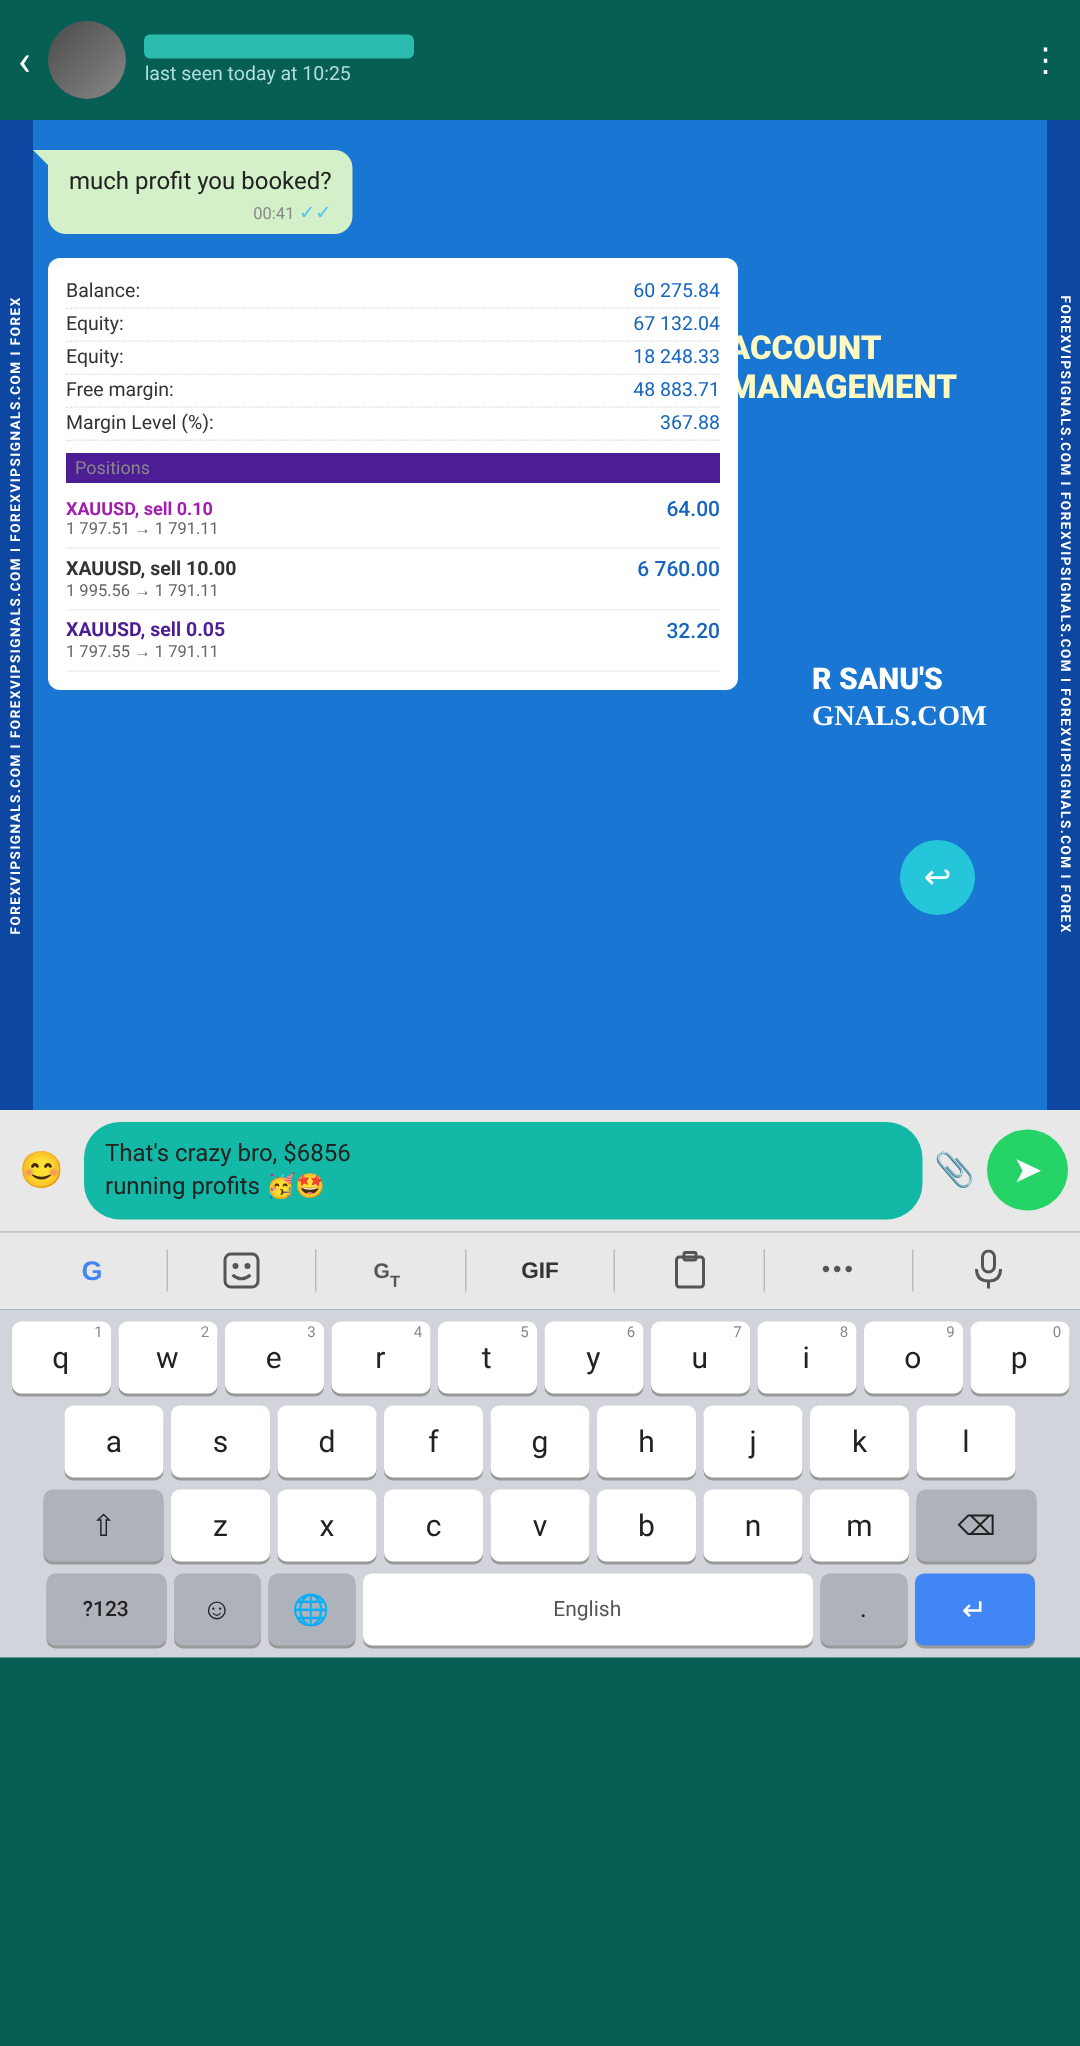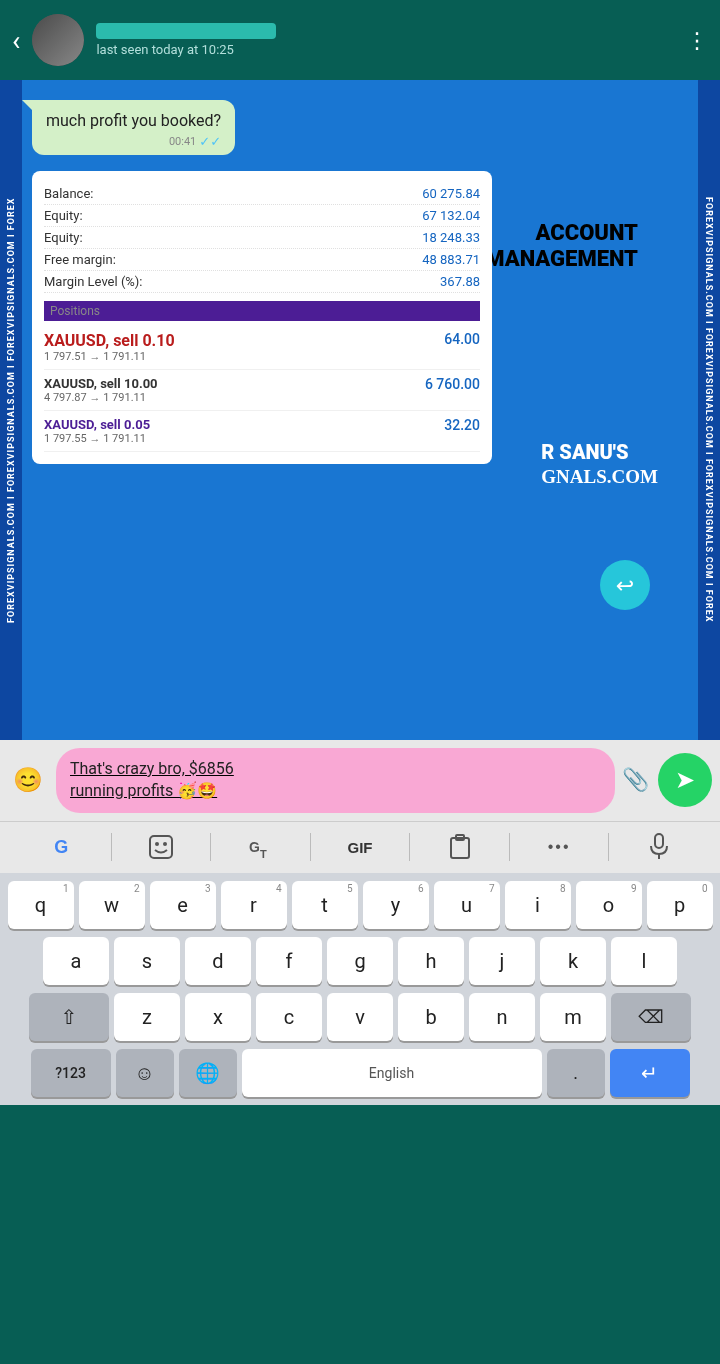--- a/index.html
+++ b/index.html
@@ -444,21 +444,21 @@
 
 <div class="chat-area" style="height:660px; position:relative;">
 
   <div class="chat-bg">
     <div class="bg-text-vertical-left">FOREXVIPSIGNALS.COM I FOREXVIPSIGNALS.COM I FOREXVIPSIGNALS.COM I FOREX</div>
     <div class="bg-center">
       <div style="margin-left:8px; margin-top:10px;">
         <div class="bg-logo-text">PROFITA</div>
         <div class="bg-logo-text">SIGNAL</div>
       </div>
-      <div class="bg-account-mgmt" style="position:absolute; right:60px; top:140px; color:#000000; font-size:22px; font-weight:900; text-align:right; line-height:1.2;">ACCOUNT<br>MANAGEMENT</div>
+      <div class="bg-account-mgmt" style="position:absolute; right:60px; top:140px; color:#fef9c3; font-size:22px; font-weight:900; text-align:left; line-height:1.2;">ACCOUNT<br>MANAGEMENT</div>
       <div style="position:absolute; right:40px; top:360px; color:white; font-size:20px; font-weight:900; text-align:left;">R SANU'S<br><span style="font-size:19px;font-family:Liberation Serif, serif;">GNALS.COM</span></div>
     </div>
     <div class="bg-text-vertical-right">FOREXVIPSIGNALS.COM I FOREXVIPSIGNALS.COM I FOREXVIPSIGNALS.COM I FOREX</div>
   </div>
 
   <div class="messages-container">
 
     <div class="bubble-incoming" style="margin-top:10px;">
       <div class="bubble-text">much profit you booked?</div>
       <div class="bubble-time">
@@ -487,30 +487,30 @@
       </div>
       <div class="account-row">
         <span class="account-label">Margin Level (%):</span>
         <span class="account-value">367.88</span>
       </div>
 
       <div class="positions-header">Positions</div>
 
       <div class="position-row">
         <div>
-          <div class="position-label" style="font-weight:bold; color:#b91c1c; font-size:16px;">XAUUSD, sell 0.10</div>
+          <div class="position-label" style="font-weight:bold; color:#a21caf; font-size:12px;">XAUUSD, sell 0.10</div>
           <div class="position-sub">1 797.51 → 1 791.11</div>
         </div>
         <div class="position-value">64.00</div>
       </div>
 
       <div class="position-row">
         <div>
           <div class="position-label" style="font-weight:bold; color:#333; font-size:13px;">XAUUSD, sell 10.00</div>
-          <div class="position-sub">4 797.87 → 1 791.11</div>
+          <div class="position-sub">1 995.56 → 1 791.11</div>
         </div>
         <div class="position-value">6 760.00</div>
       </div>
 
       <div class="position-row">
         <div>
           <div class="position-label" style="font-weight:bold; color:#4c1d95; font-size:13px;">XAUUSD, sell 0.05</div>
           <div class="position-sub">1 797.55 → 1 791.11</div>
         </div>
         <div class="position-value">32.20</div>
@@ -519,21 +519,21 @@
 
     <div class="forward-btn" style="position:absolute; right:70px; bottom:130px; width:50px; height:50px; border-radius:50%; background:#26c6da; display:flex; align-items:center; justify-content:center; color:white; font-size:22px;">↩</div>
 
   </div>
 </div>
 
 <div class="input-area" style="background:#e8e8e8; padding:8px 8px; display:flex; align-items:center; gap:8px;">
   <button class="emoji-btn">
     <span>😊</span>
   </button>
-  <div class="message-input" style="flex:1; background:#f9a8d4; border-radius:24px; padding:10px 14px; font-size:16px; line-height:1.4; min-height:52px;text-decoration:underline;">
+  <div class="message-input" style="flex:1; background:#14b8a6; border-radius:24px; padding:10px 14px; font-size:16px; line-height:1.4; min-height:52px;">
     <span class="message-input-text" style="white-space:pre-line;">That's crazy bro, $6856
 running profits 🥳🤩</span>
   </div>
   <button class="attach-btn" style="font-size:22px; color:#888; background:none; border:none;">📎</button>
   <button class="send-btn" style="width:54px; height:54px; border-radius:50%; background:#25d366; border:none; color:white; font-size:24px; display:flex; align-items:center; justify-content:center;">➤</button>
 </div>
 
 <div class="keyboard-toolbar">
   <button class="toolbar-btn" style="font-weight:bold; color:#4285f4; font-size:18px;">G</button>
   <div class="toolbar-divider"></div>

